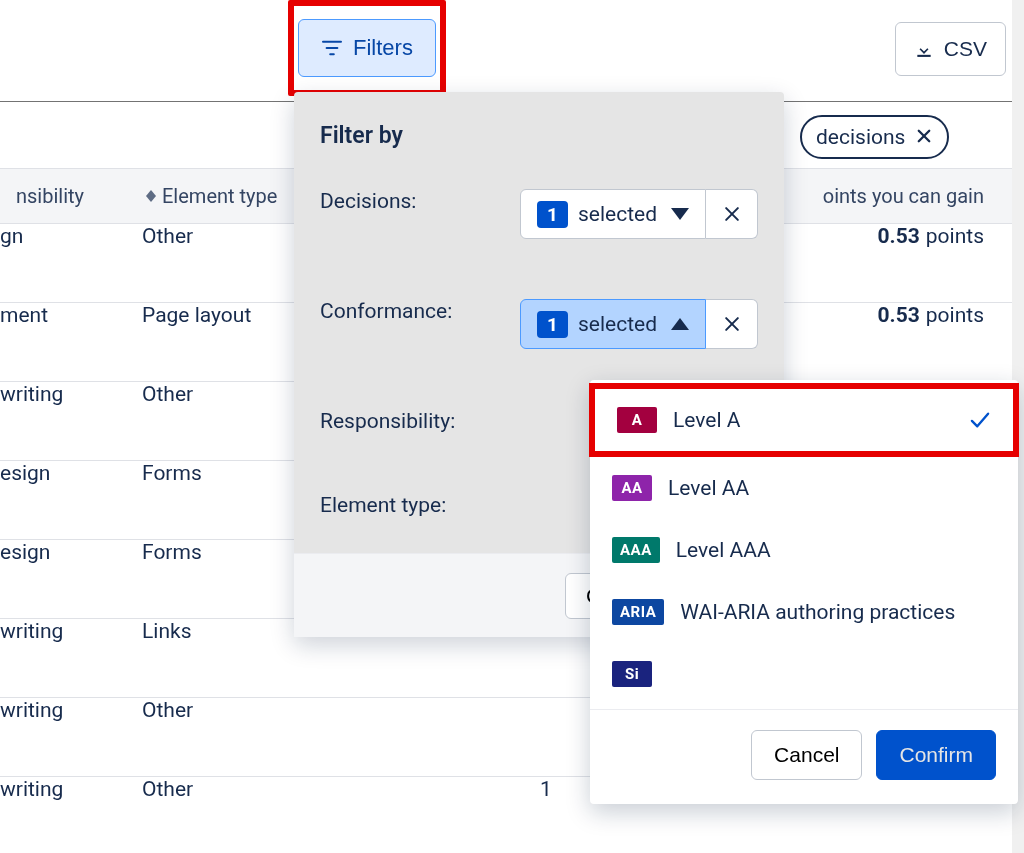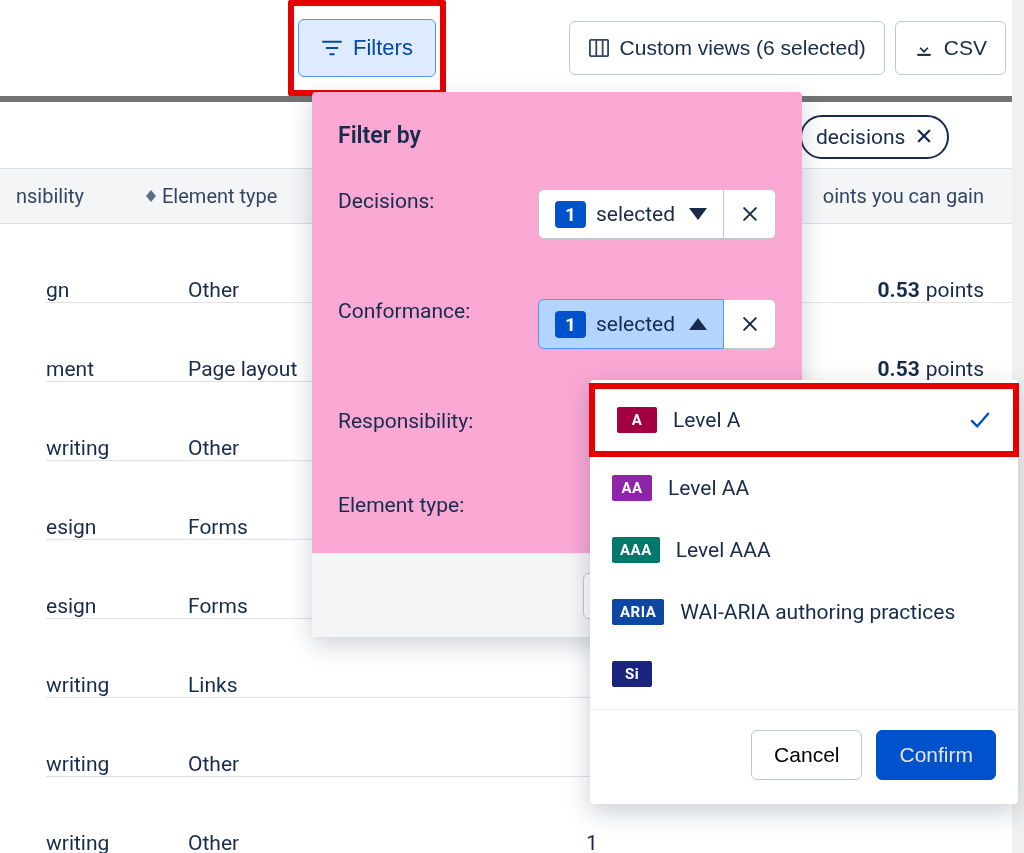--- a/index.html
+++ b/index.html
@@ -8,25 +8,25 @@
     font-size: 20px;
     color: #172b4d;
     background: #fff;
     width: 1024px;
     height: 853px;
     overflow: hidden;
     position: relative;
   }
   .top-toolbar {
     display: flex;
-    align-items: center;
+    align-items: flex-start;
     padding: 22px 18px;
-    gap: 10px;
+    gap: 16px;
     justify-content: flex-end;
-    border-bottom: 6px solid #737373;
+    border-bottom: 1px solid #737373;
     height: 102px;
   }
   .filters-btn-wrap {
     border: 6px solid #e60000;
     padding: 4px;
     border-radius: 2px;
     position: absolute;
     left: 288px;
     top: 0;
     height: 96px;
@@ -97,35 +97,34 @@
   .th { padding: 0 16px; display: flex; align-items: center; gap: 6px;}
   .th1 { width: 130px; }
   .th2 { width: 180px; }
   .th3 { flex: 1; text-align: right; justify-content: flex-end; padding-right: 40px;}
   .sort-icon { display: inline-flex; flex-direction: column; }
   .sort-icon svg { display: block; }
   .row {
     height: 79px;
     border-bottom: 1px solid #dfe1e6;
     display: flex;
-    align-items: flex-end;
-    font-size: 21px;
-    margin-left: 46px;
+    align-items: flex-start;
+    font-size: 21px;
   }
   .c1 { width: 130px; padding-left: 0px; overflow: hidden;}
   .c2 { width: 180px; padding-left: 12px;}
   .c3 { flex: 1; text-align: right; padding-right: 40px; font-size: 21px; }
   .c3 b { font-weight: 700; margin-right: 6px;}
   
   .popover {
     position: absolute;
-    left: 312px;
+    left: 294px;
     top: 92px;
     width: 490px;
-    background: #f9a8d4;
+    background: #e5e5e5;
     box-shadow: 0 8px 24px rgba(9,30,66,0.2);
     border-radius: 4px;
     z-index: 10;
     padding-bottom: 0;
   }
   .popover h3 {
     font-size: 23px;
     font-weight: 600;
     padding: 30px 26px 22px 26px;
   }
@@ -288,30 +287,20 @@
       <span class="icon">
         <svg width="22" height="18" viewBox="0 0 24 20" fill="none" stroke="#0747a6" stroke-width="2.2" stroke-linecap="round">
           <line x1="2" y1="3" x2="22" y2="3"></line>
           <line x1="6" y1="10" x2="18" y2="10"></line>
           <line x1="10" y1="17" x2="14" y2="17"></line>
         </svg>
       </span>
       <span>Filters</span>
     </button>
   </div>
-  <button class="tool-btn custom-views-btn">
-    <span class="icon">
-      <svg width="22" height="20" viewBox="0 0 24 22" fill="none" stroke="#344563" stroke-width="2">
-        <rect x="2" y="2" width="20" height="18" rx="1"></rect>
-        <line x1="9" y1="2" x2="9" y2="20"></line>
-        <line x1="16" y1="2" x2="16" y2="20"></line>
-      </svg>
-    </span>
-    <span>Custom views (6 selected)</span>
-  </button>
   <button class="tool-btn csv-btn">
     <span class="icon">
       <svg width="20" height="20" viewBox="0 0 24 24" fill="#172b4d">
         <path d="M12 3v12l-4-4-1.4 1.4L12 18l5.4-5.6L16 11l-4 4V3h0z"></path>
         <rect x="4" y="19" width="16" height="2.5"></rect>
       </svg>
     </span>
     <span>CSV</span>
   </button>
 </div>

